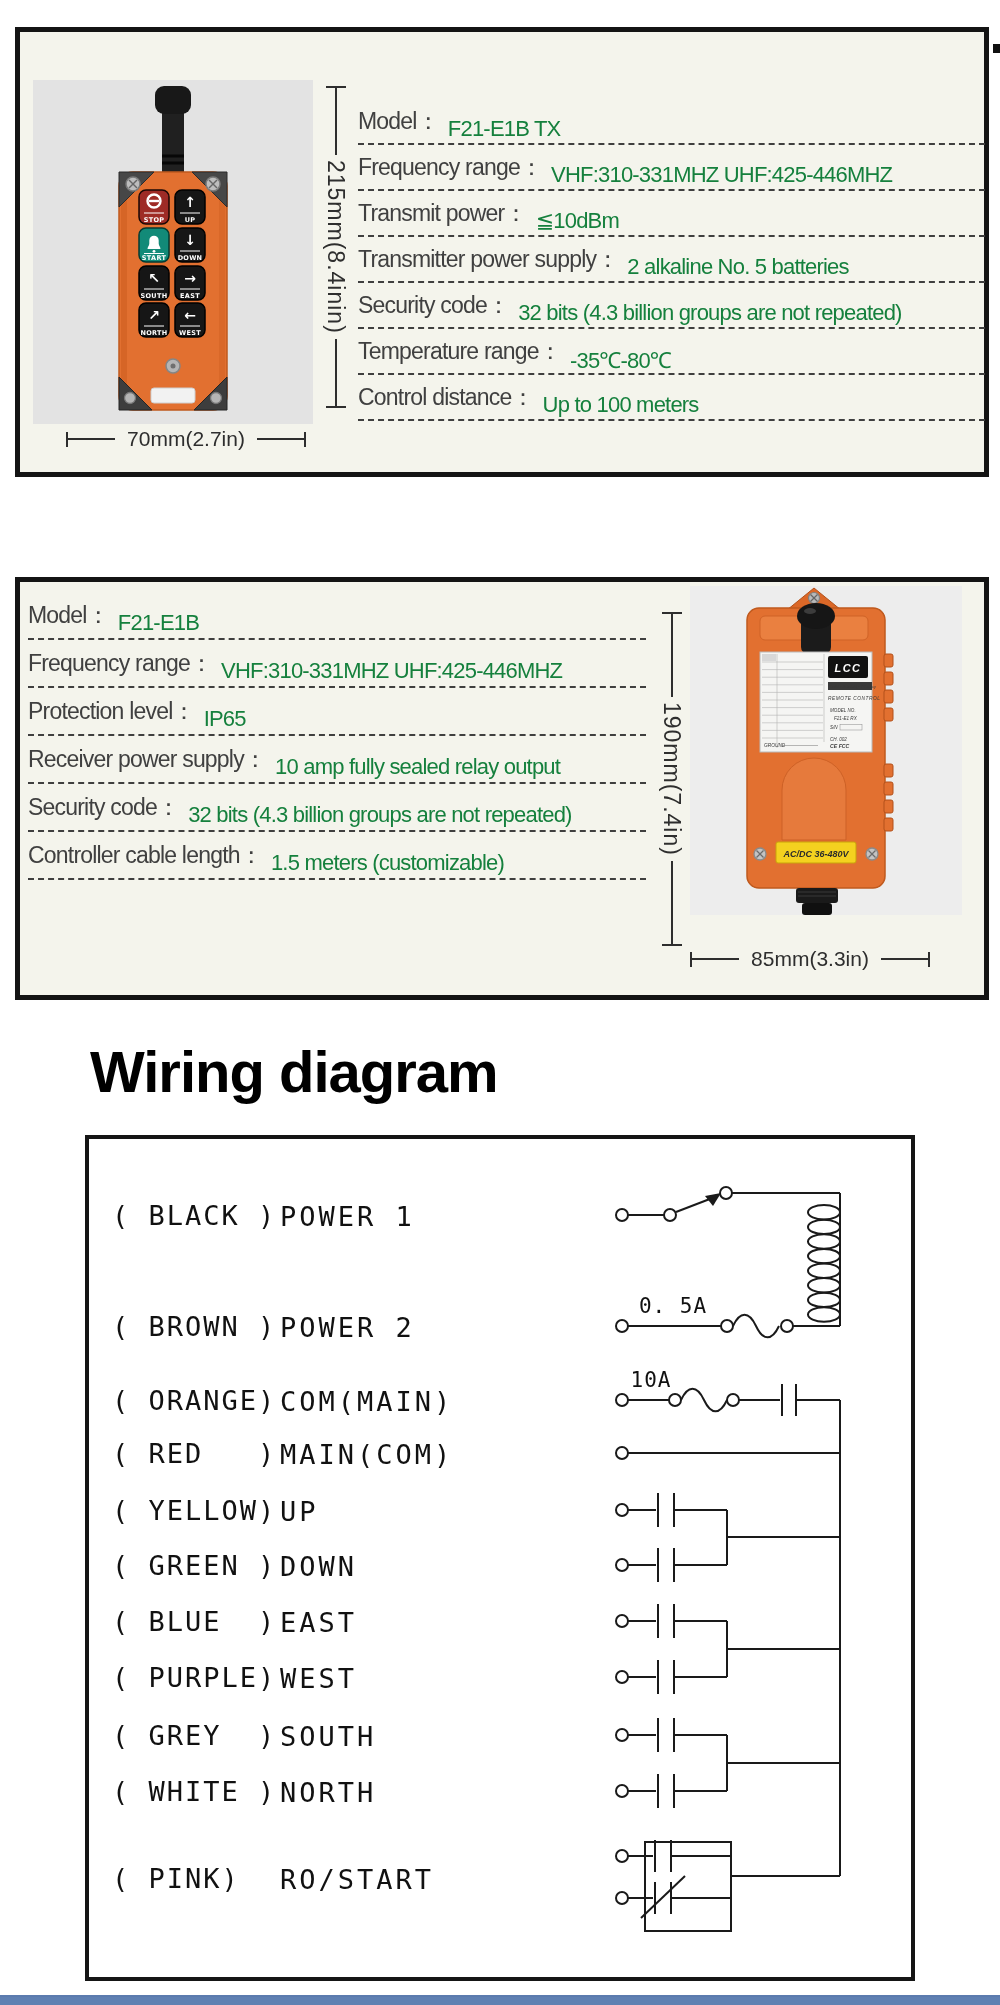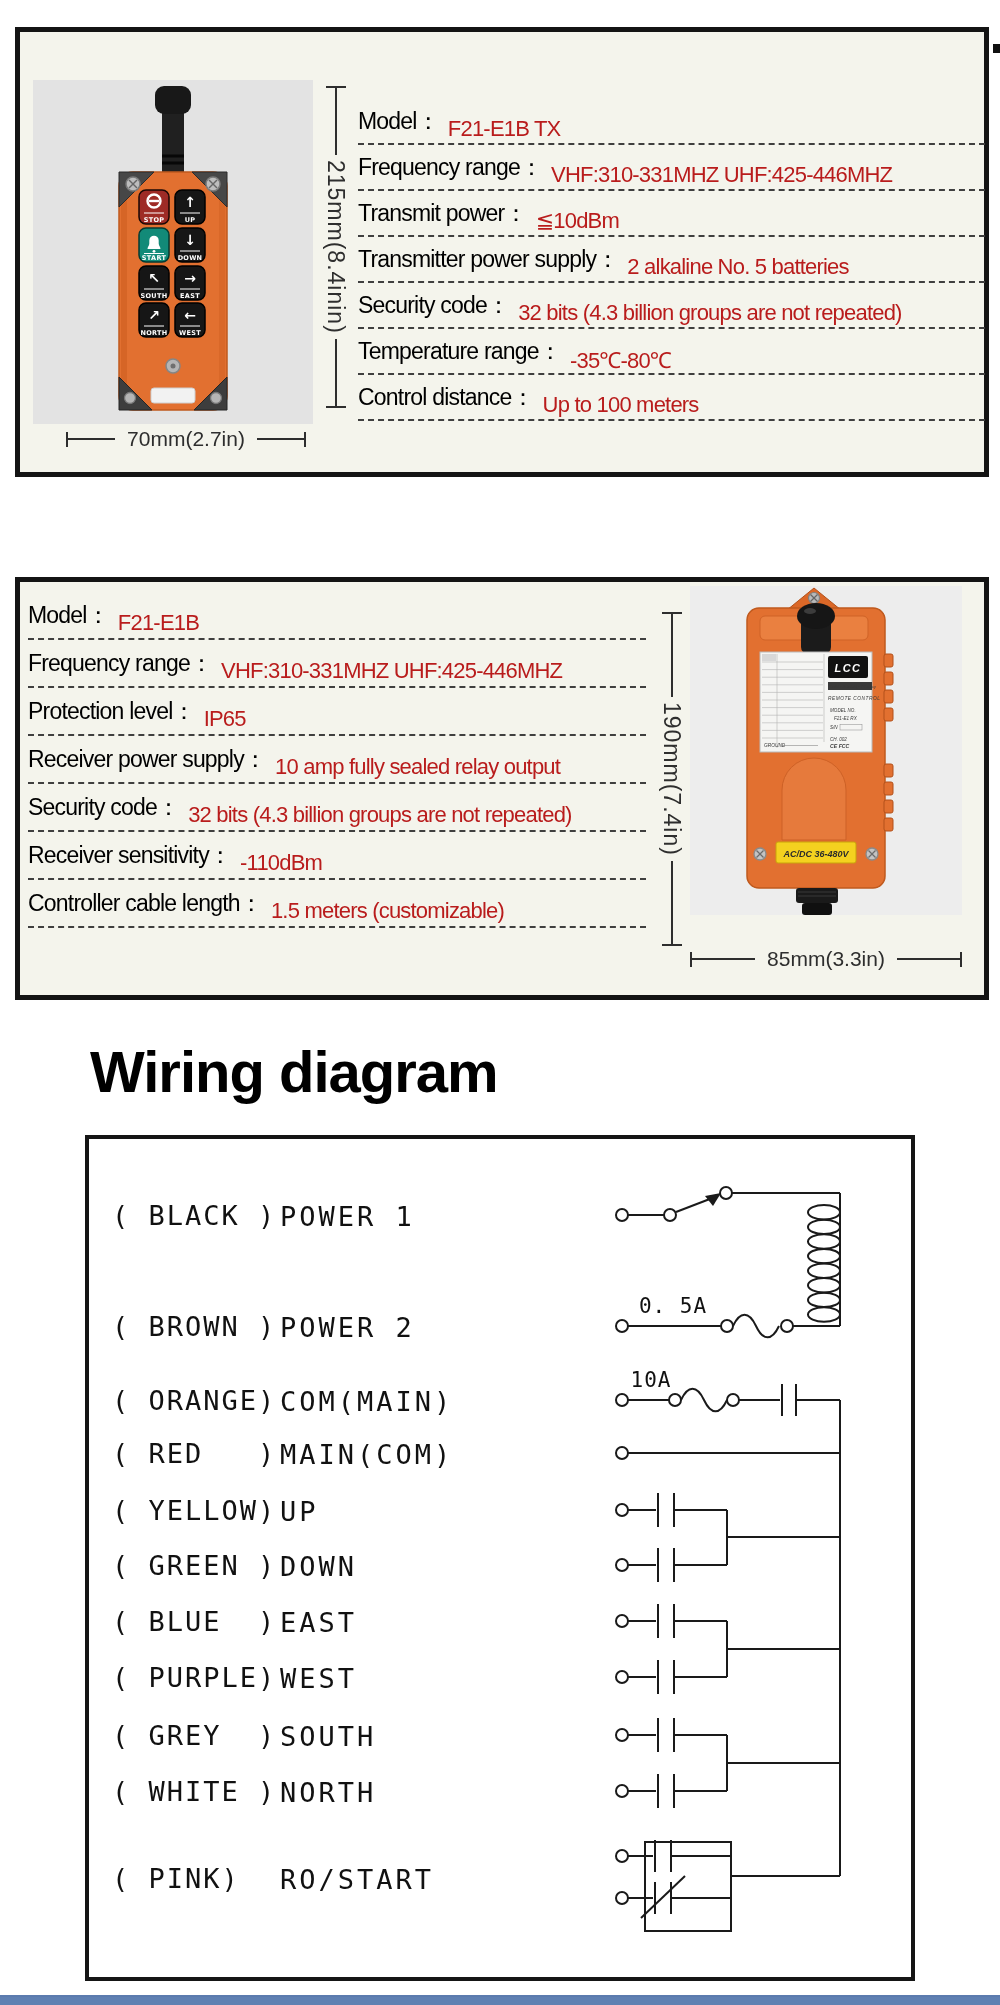--- a/index.html
+++ b/index.html
@@ -8,22 +8,22 @@
   .panel{position:absolute;border:5px solid #141414;background:#f4f4ec;box-sizing:border-box;}
   .photo-box{position:absolute;}
   .photo-box svg{display:block;}
 
   
   .spec-list{position:absolute;}
   .spec-row{display:flex;align-items:center;border-bottom:2px dashed #3f3f3f;
             white-space:nowrap;overflow:visible;}
   .p1 .spec-row{height:44px;}
   .p2 .spec-row{height:46px;}
-  .spec-label{font-size:23px;color:#000000;letter-spacing:-0.8px;}
-  .spec-value{font-size:22px;color:#b91c1c;letter-spacing:-0.8px;margin-left:9px;margin-top:15px;}
+  .spec-label{font-size:23px;color:#404040;letter-spacing:-0.8px;}
+  .spec-value{font-size:22px;color:#15803d;letter-spacing:-0.8px;margin-left:9px;margin-top:15px;}
 
   
   .vdim{position:absolute;display:flex;flex-direction:column;align-items:center;}
   .vdim .cap{width:20px;height:2px;background:#2e2e2e;}
   .vdim .vline{width:2px;flex:1;background:#2e2e2e;}
   .vdim .vtext{writing-mode:vertical-rl;font-size:23px;color:#2e2e2e;padding:5px 0;
                letter-spacing:1px;}
   .hdim{position:absolute;display:flex;align-items:center;}
   .hdim .tick{width:2px;height:15px;background:#2e2e2e;}
   .hdim .hline{height:2px;flex:1;background:#2e2e2e;}
@@ -220,24 +220,20 @@
       <span class="spec-label">Protection level：</span>
       <span class="spec-value">IP65</span>
     </div>
     <div class="spec-row">
       <span class="spec-label">Receiver power supply：</span>
       <span class="spec-value">10 amp fully sealed relay output</span>
     </div>
     <div class="spec-row">
       <span class="spec-label">Security code：</span>
       <span class="spec-value">32 bits (4.3 billion groups are not repeated)</span>
-    </div>
-    <div class="spec-row">
-      <span class="spec-label">Receiver sensitivity：</span>
-      <span class="spec-value">-110dBm</span>
     </div>
     <div class="spec-row">
       <span class="spec-label">Controller cable length：</span>
       <span class="spec-value">1.5 meters (customizable)</span>
     </div>
   </div>
 
   <div class="vdim" style="left:658px;top:612px;height:334px;">
     <div class="cap"></div>
     <div class="vline"></div>
@@ -322,21 +318,21 @@
       </g>
       <g>
         <rect x="106" y="302" width="42" height="15" rx="3" fill="#1a1a1a"></rect>
         <rect x="112" y="317" width="30" height="12" rx="3" fill="#101010"></rect>
         <line x1="108" y1="306" x2="146" y2="306" stroke="#383838" stroke-width="1.2"></line>
         <line x1="108" y1="310" x2="146" y2="310" stroke="#383838" stroke-width="1.2"></line>
       </g>
     </svg>
   </div>
 
-  <div class="hdim" style="left:690px;top:946px;width:272px;height:26px;justify-content:space-between;">
+  <div class="hdim" style="left:690px;top:946px;width:240px;height:26px;justify-content:space-between;">
     <div class="tick"></div>
     <div class="hline"></div>
     <div class="htext">85mm(3.3in)</div>
     <div class="hline"></div>
     <div class="tick"></div>
   </div>
 
   <div class="wiring-title">Wiring diagram</div>
 
   <div class="photo-box" style="left:85px;top:1135px;width:726px;height:846px;">

